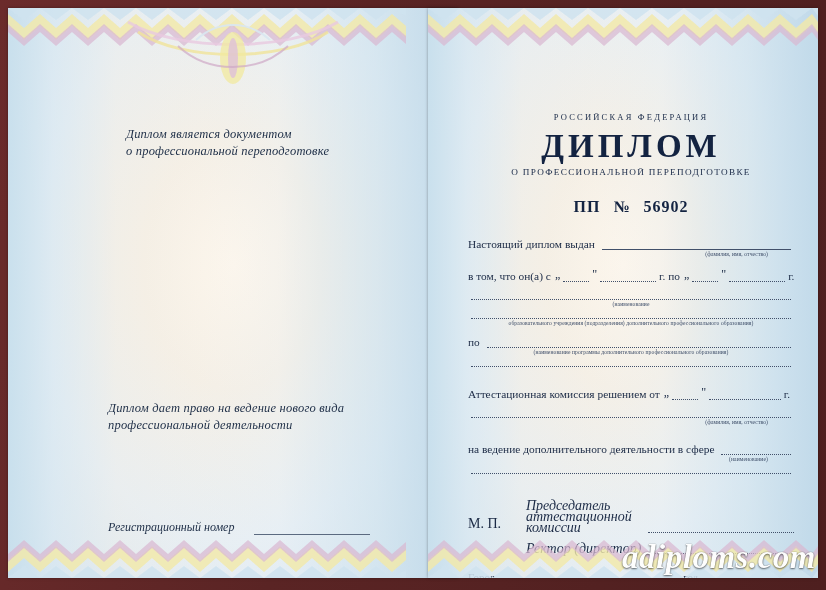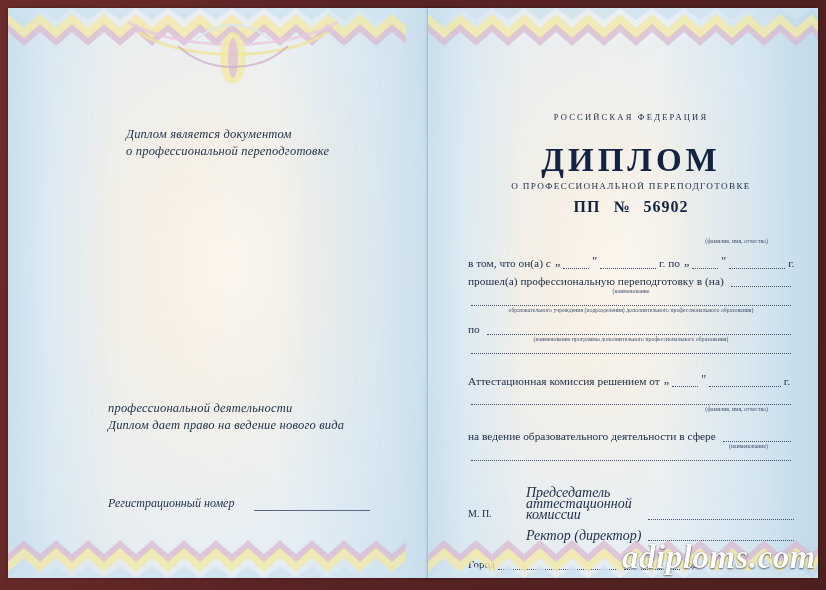--- a/index.html
+++ b/index.html
@@ -84,21 +84,21 @@
     font-size: 12.5px;
     line-height: 17px;
     letter-spacing: .2px;
   }
   .lt-1 { left: 118px; top: 118px; }
   .lt-2 { left: 100px; top: 392px; }
 
   .reg-row {
     position: absolute;
     left: 100px;
-    top: 488px;
+    top: 512px;
     width: 262px;
     display: flex;
     align-items: flex-end;
     gap: 20px;
   }
   .reg-label {
     font-style: italic;
     font-size: 12px;
     color: #22324a;
     white-space: nowrap;
@@ -123,33 +123,33 @@
     font-size: 8.5px;
     letter-spacing: 2.2px;
     margin-top: 104px;
     color: #20304d;
   }
   .diplom-title {
     text-align: center;
     font-size: 33px;
     font-weight: bold;
     letter-spacing: 4px;
-    margin-top: 20px;
+    margin-top: 6px;
     color: #132341;
   }
   .subtitle {
     text-align: center;
     font-size: 9.2px;
     letter-spacing: 1.3px;
     margin-top: 2px;
     color: #20304d;
   }
   .series-row {
     text-align: center;
-    margin-top: 7px;
+    margin-top: 21px;
     font-size: 16px;
     font-weight: bold;
     letter-spacing: 1px;
     color: #132341;
   }
   .series-row .no { font-weight: bold; margin: 0 8px; }
 
   .form {
     margin-top: 22px;
     font-size: 11.4px;
@@ -192,21 +192,21 @@
     margin-top: 26px;
     font-size: 10px;
   }
   .sig-row {
     display: flex;
     align-items: flex-end;
     margin-top: 10px;
   }
   .mp {
     width: 58px;
-    font-size: 10px;
+    font-size: 14px;
     font-style: normal;
     padding-bottom: 1px;
   }
   .sig-caption {
     font-style: italic;
     font-size: 14px;
     line-height: 11px;
     width: 118px;
     color: #1b2a45;
   }
@@ -265,22 +265,22 @@
       <path d="M60 34 C90 62 140 62 170 34" stroke="#cfa8c6" stroke-width="2" fill="none" opacity=".7"></path>
       <path d="M78 28 C100 8 130 8 152 28" stroke="#d9e7f1" stroke-width="2" fill="none" opacity=".9"></path>
     </svg>
 
     <div class="left-text lt-1">
       <div>Диплом является документом</div>
       <div>о профессиональной переподготовке</div>
     </div>
 
     <div class="left-text lt-2">
+      <div>Диплом дает право на ведение нового вида</div>
       <div>профессиональной деятельности</div>
-      <div>Диплом дает право на ведение нового вида</div>
     </div>
 
     <div class="reg-row">
       <span class="reg-label">Регистрационный номер</span>
       <span class="reg-line"></span>
     </div>
 
     <svg class="ornament bottom" viewBox="0 0 398 46" preserveAspectRatio="none">
       <path d="M0 6 L16 20 L32 6 L48 20 L64 6 L80 20 L96 6 L112 20 L128 6 L144 20 L160 6 L176 20 L192 6 L208 20 L224 6 L240 20 L256 6 L272 20 L288 6 L304 20 L320 6 L336 20 L352 6 L368 20 L384 6 L398 18 L398 30 L384 18 L368 32 L352 18 L336 32 L320 18 L304 32 L288 18 L272 32 L256 18 L240 32 L224 18 L208 32 L192 18 L176 32 L160 18 L144 32 L128 18 L112 32 L96 18 L80 32 L64 18 L48 32 L32 18 L16 32 L0 18 Z" fill="#f2e9a8" opacity=".85"></path>
       <path d="M0 16 L16 30 L32 16 L48 30 L64 16 L80 30 L96 16 L112 30 L128 16 L144 30 L160 16 L176 30 L192 16 L208 30 L224 16 L240 30 L256 16 L272 30 L288 16 L304 30 L320 16 L336 30 L352 16 L368 30 L384 16 L398 28 L398 36 L384 24 L368 38 L352 24 L336 38 L320 24 L304 38 L288 24 L272 38 L256 24 L240 38 L224 24 L208 38 L192 24 L176 38 L160 24 L144 38 L128 24 L112 38 L96 24 L80 38 L64 24 L48 38 L32 24 L16 38 L0 24 Z" fill="#d9b8d2" opacity=".75"></path>
@@ -303,20 +303,24 @@
       <div class="subtitle">О ПРОФЕССИОНАЛЬНОЙ ПЕРЕПОДГОТОВКЕ</div>
 
       <div class="series-row">
         <span>ПП</span>
         <span class="no">№</span>
         <span>56902</span>
       </div>
 
       <div class="form">
 
+        <div class="line">
+          <span class="lbl">Настоящий диплом выдан</span>
+          <span class="fill solid"></span>
+        </div>
         <div class="hint right">(фамилия, имя, отчество)</div>
 
         <div class="row-gap"></div>
 
         <div class="line">
           <span class="lbl">в том, что он(а) с</span>
           <span class="quote">„</span>
           <span class="fill tiny"></span>
           <span class="quote">"</span>
           <span class="fill short"></span>
@@ -324,21 +328,20 @@
           <span class="quote">„</span>
           <span class="fill tiny"></span>
           <span class="quote">"</span>
           <span class="fill short"></span>
           <span class="lbl">г.</span>
         </div>
 
         <div class="row-gap sm"></div>
 
         <div class="line">
-          <span class="lbl">прошел(а) профессиональную переподготовку в (на)</span>
           <span class="fill"></span>
         </div>
         <div class="hint">(наименование</div>
         <div class="line">
           <span class="fill"></span>
         </div>
         <div class="hint">образовательного учреждения (подразделения) дополнительного профессионального образования)</div>
 
         <div class="row-gap"></div>
 
@@ -365,21 +368,21 @@
         <div class="row-gap sm"></div>
 
         <div class="line">
           <span class="fill"></span>
         </div>
         <div class="hint right">(фамилия, имя, отчество)</div>
 
         <div class="row-gap lg"></div>
 
         <div class="line">
-          <span class="lbl">на ведение образовательного деятельности в сфере</span>
+          <span class="lbl">на ведение дополнительного деятельности в сфере</span>
           <span class="fill"></span>
         </div>
         <div class="hint right">(наименование)</div>
         <div class="line">
           <span class="fill"></span>
         </div>
 
         <div class="sig-block">
           <div class="sig-row">
             <span class="mp">М. П.</span>

